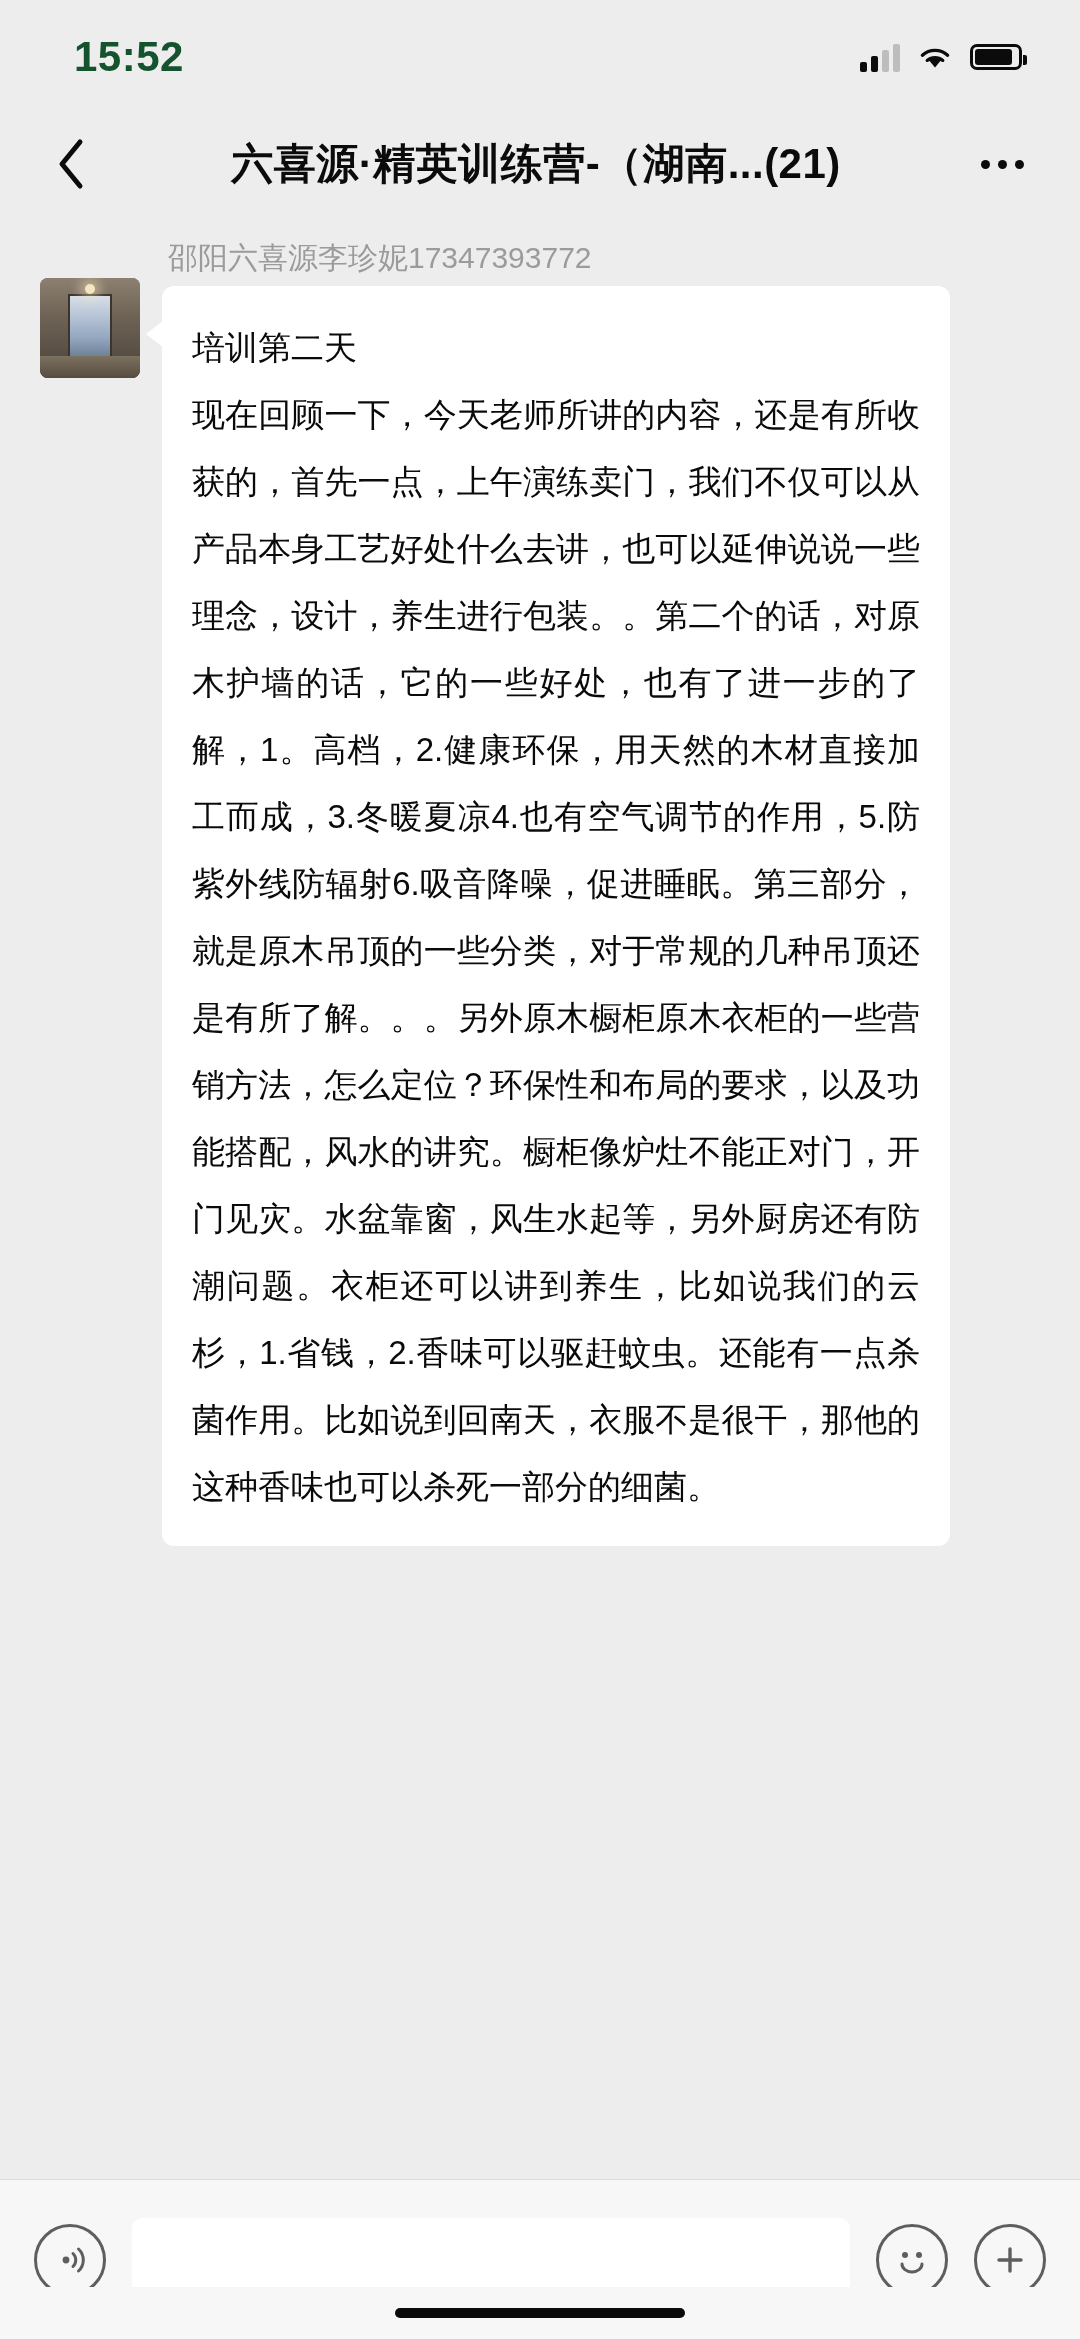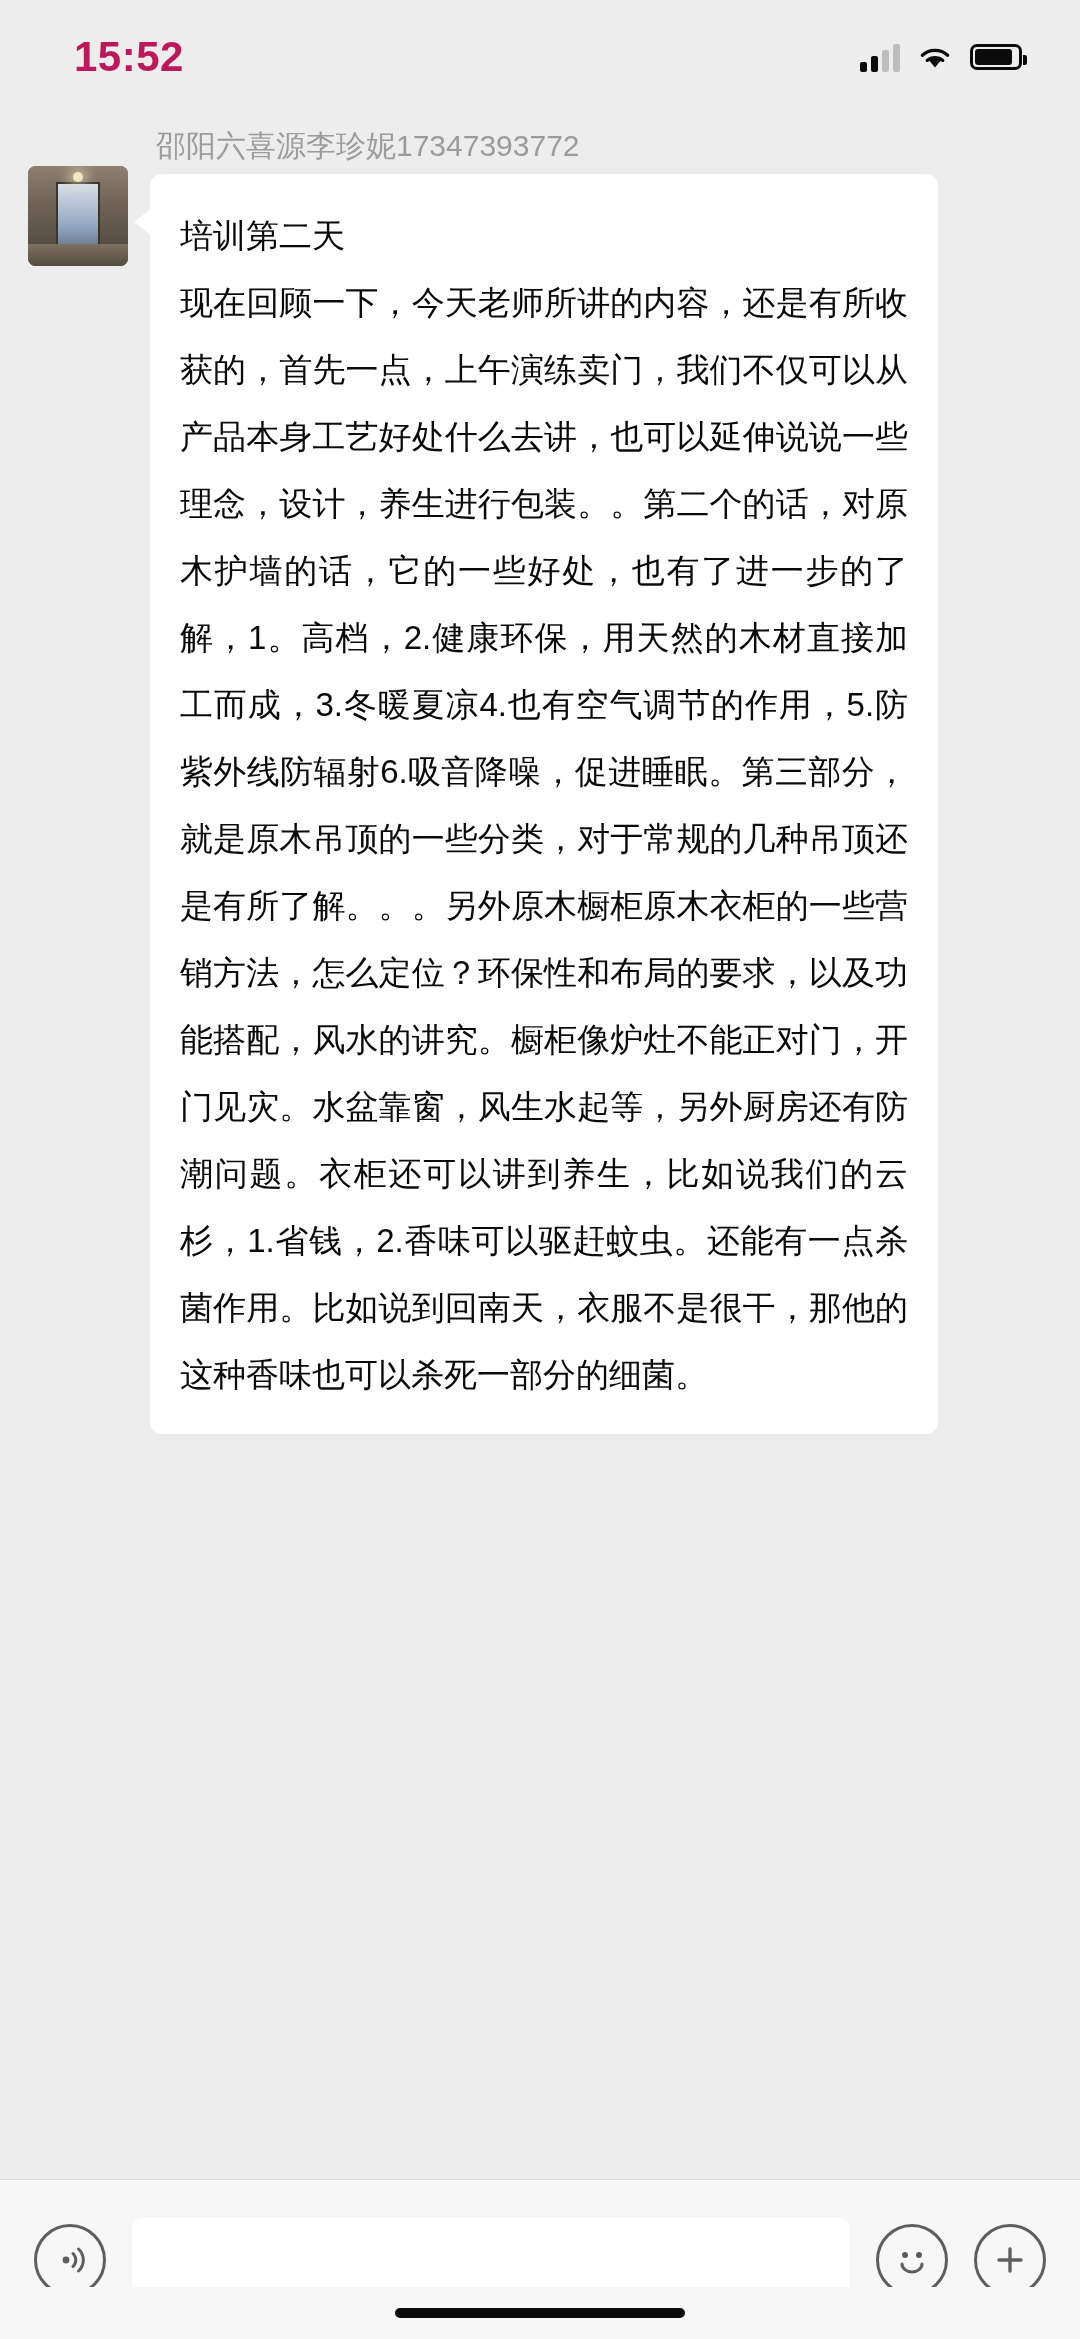--- a/index.html
+++ b/index.html
@@ -31,21 +31,21 @@
     display: flex;
     align-items: center;
     justify-content: space-between;
     padding: 0 58px 0 74px;
     box-sizing: border-box;
     flex: 0 0 auto;
   }
   .status-time {
     font-size: 42px;
     font-weight: 600;
-    color: #be185d;
+    color: #14532d;
     letter-spacing: 0.5px;
     margin-top: 6px;
   }
   .status-right {
     display: flex;
     align-items: center;
     gap: 16px;
     margin-top: 6px;
   }
   .signal {
@@ -144,21 +144,21 @@
     background: #0b0b0b;
     display: block;
   }
 
   
   .chat {
     flex: 1 1 auto;
     background: #ededed;
     overflow: hidden;
     position: relative;
-    padding: 14px 0 0 0;
+    padding: 14px 0 0 12px;
   }
   .msg-row {
     display: flex;
     align-items: flex-start;
     padding: 0 30px 0 28px;
   }
   .avatar {
     width: 100px;
     height: 100px;
     border-radius: 8px;
@@ -310,20 +310,33 @@
           <path d="M6.4 12.2 a19 19 0 0 1 25.2 0" stroke="#0b0b0b" stroke-width="3.4" fill="none" stroke-linecap="round"></path>
           <path d="M11.2 17.4 a12.2 12.2 0 0 1 15.6 0" stroke="#0b0b0b" stroke-width="3.2" fill="none" stroke-linecap="round"></path>
         </svg>
       </div>
       <div class="battery">
         <div class="battery-fill"></div>
       </div>
     </div>
   </div>
 
+  <div class="nav-bar">
+    <div class="nav-back">
+      <svg width="30" height="52" viewBox="0 0 30 52">
+        <path d="M24 4 L6 26 L24 48" stroke="#0b0b0b" stroke-width="5" fill="none" stroke-linecap="round" stroke-linejoin="round"></path>
+      </svg>
+    </div>
+    <div class="nav-title">六喜源·精英训练营-（湖南...(21)</div>
+    <div class="nav-more">
+      <span></span>
+        <span></span>
+        <span></span>
+    </div>
+  </div>
 
   <div class="chat">
     <div class="msg-row">
       <div class="avatar">
         <div class="hall"></div>
         <div class="door"></div>
         <div class="floor"></div>
         <div class="lamp"></div>
       </div>
       <div class="msg-col">

